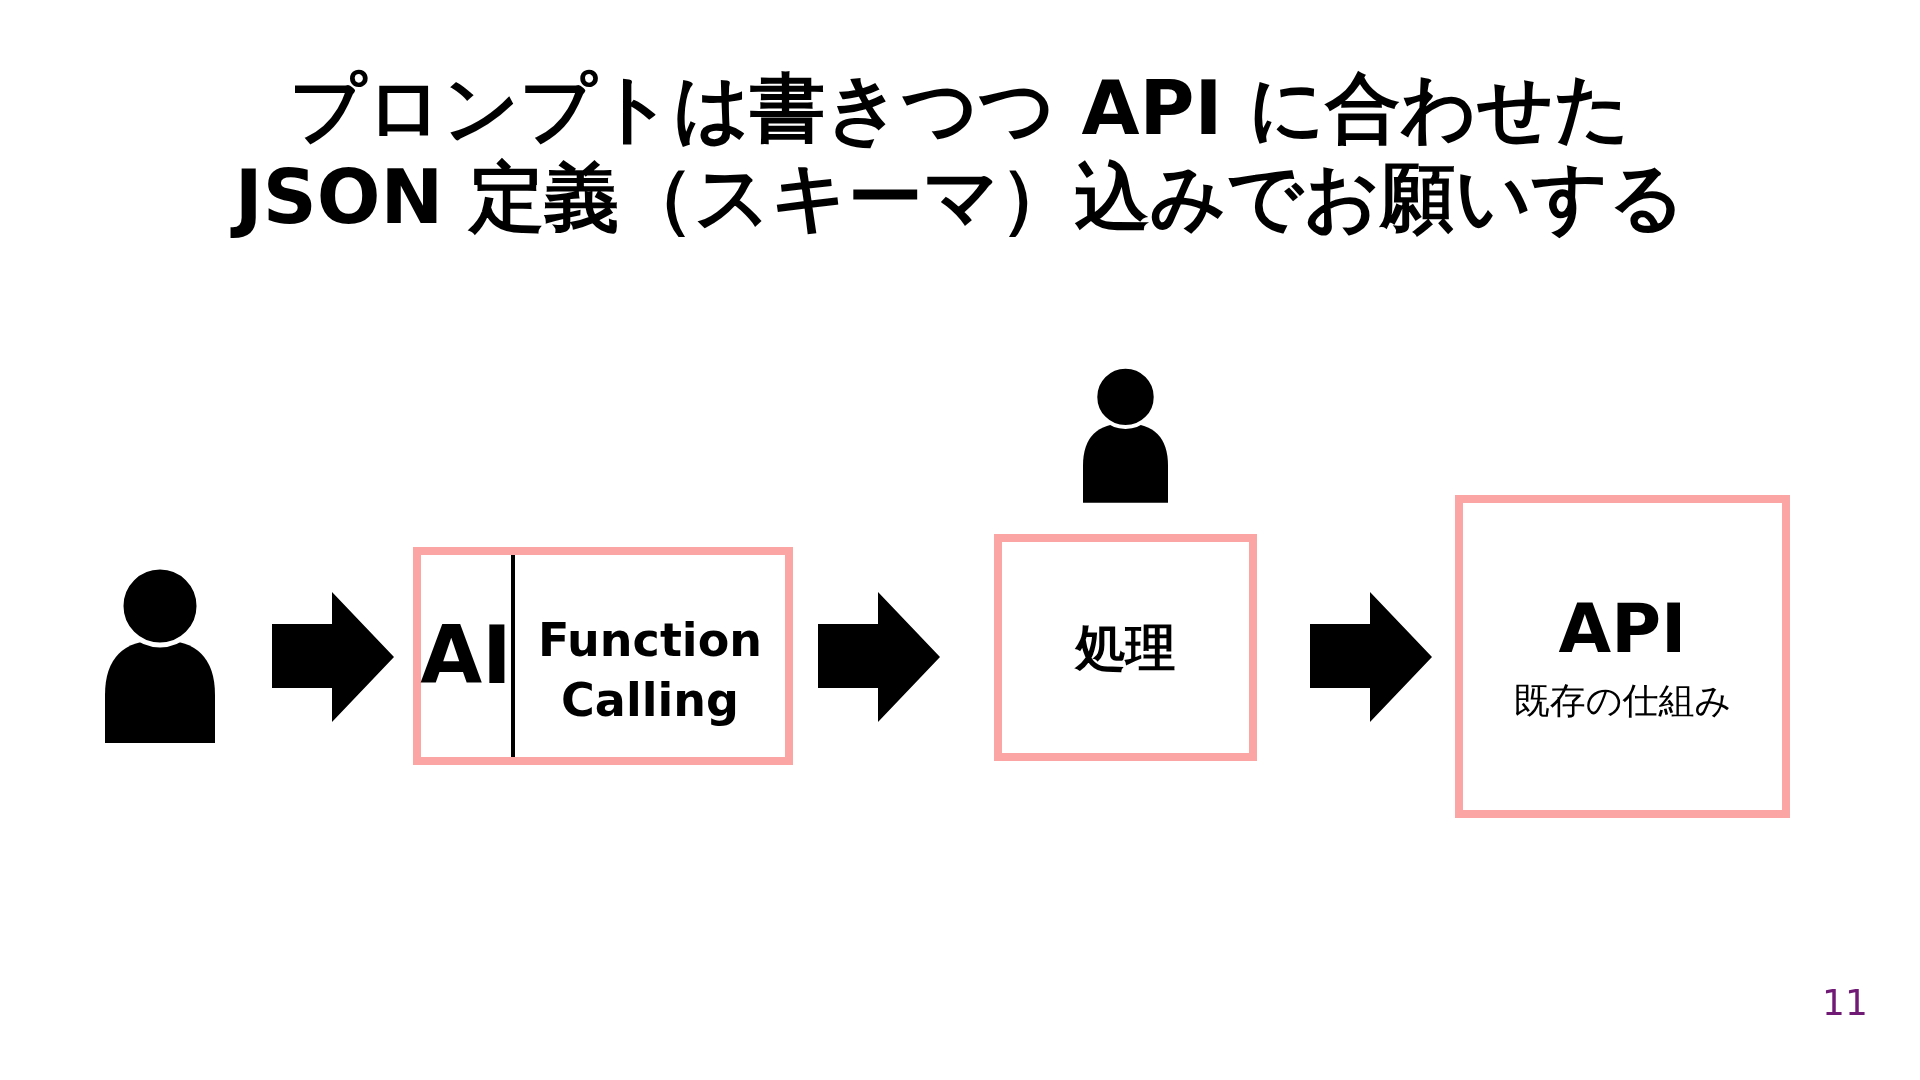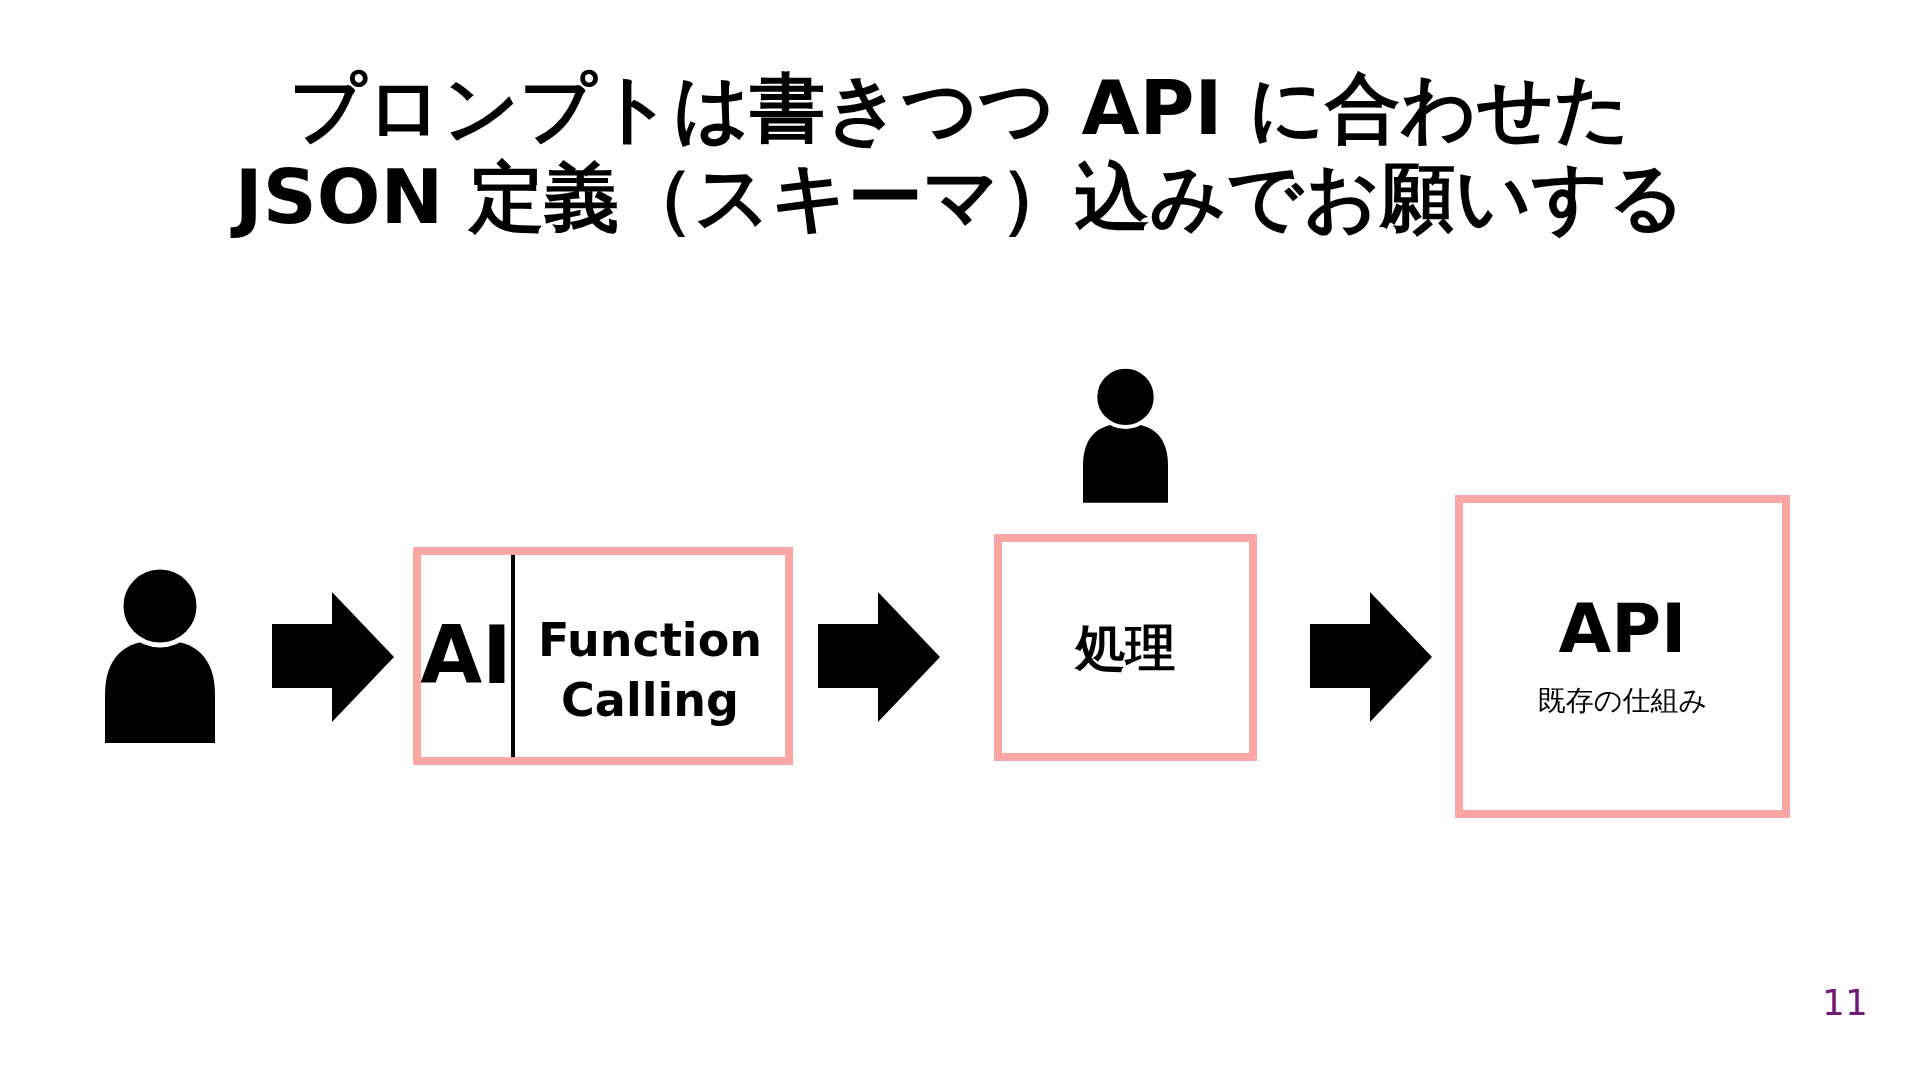--- a/index.html
+++ b/index.html
@@ -41,21 +41,21 @@
     display:flex; flex-direction:column; align-items:center; justify-content:center;
     font-weight:700; font-size:50px; line-height:52px; text-align:center;
   }
   .api-box {
     left:1455px; top:495px; width:335px; height:323px;
     display:flex; flex-direction:column; align-items:center; justify-content:center;
     text-align:center;
     gap:7px;
   }
   .api-title { font-weight:700; font-size:68px; line-height:80px; }
-  .api-subtitle { font-weight:400; font-size:28px; line-height:46px; margin-top:2px; }
+  .api-subtitle { font-weight:400; font-size:36px; line-height:46px; margin-top:2px; }
   
   .json-label {
     position:absolute; left:795px; top:738px; width:200px;
     text-align:center; font-weight:700; font-size:46px; line-height:50px;
   }
   .handoff-note {
     position:absolute; left:980px; top:806px; width:300px;
     text-align:center; font-weight:400; font-size:38px; line-height:46px; color:#111;
   }
   .page-number {

